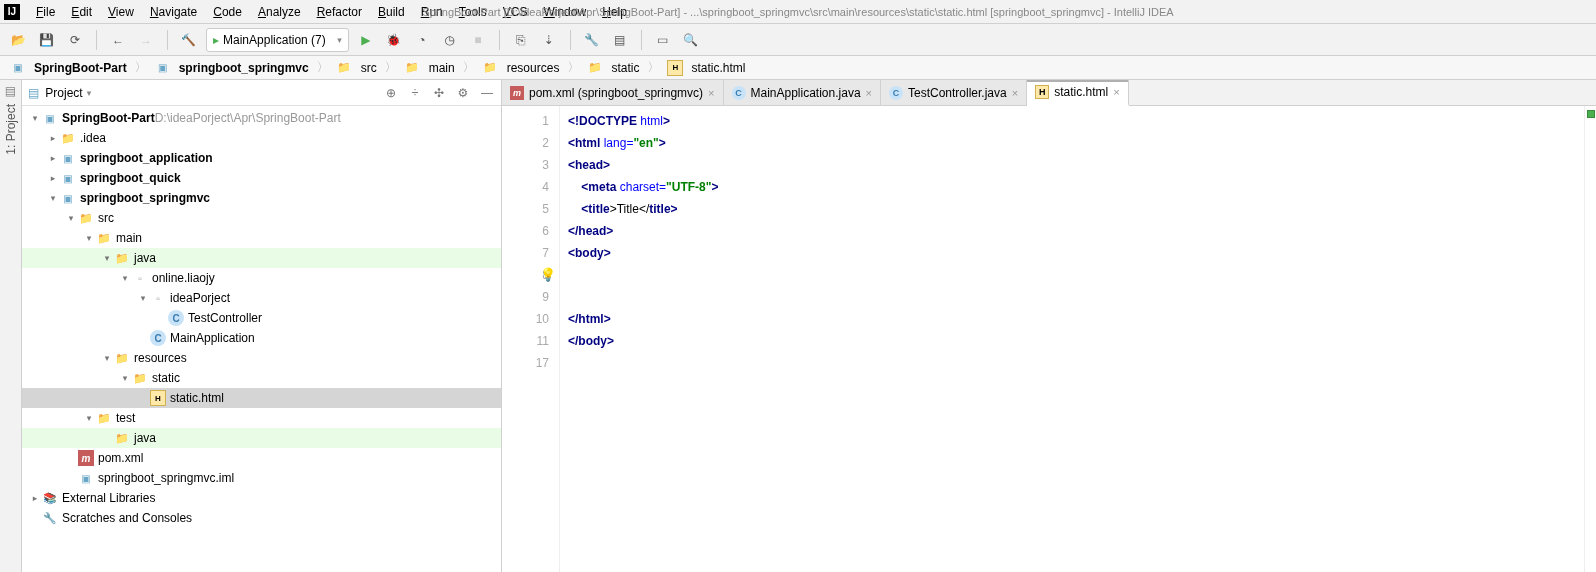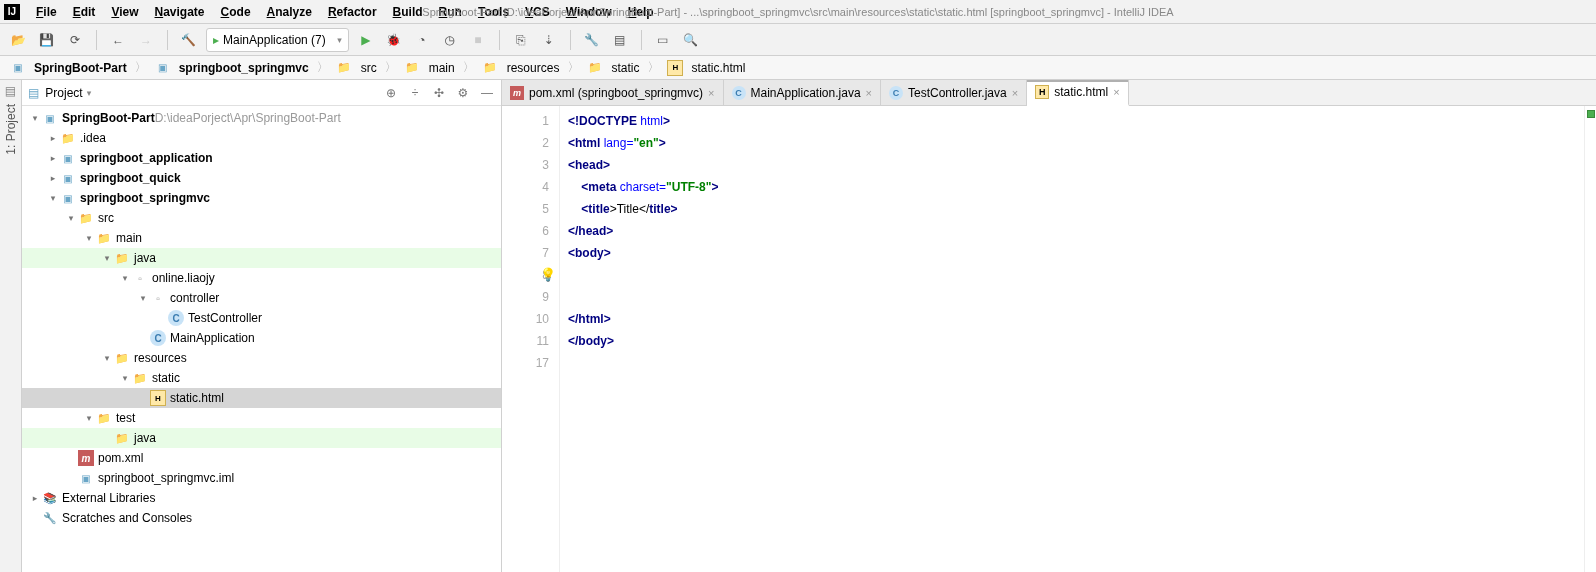--- a/index.html
+++ b/index.html
@@ -75,21 +75,21 @@
 .sel { background: #a6d2ff; }
 .bulb { position: absolute; left: -28px; color: #e8a33d; font-size: 13px; }
 .right-strip { width: 12px; background: #fff; border-left: 1px solid #eee; }
 .right-strip-mark { width: 8px; height: 8px; background: #4caf50; border: 1px solid #3a8a3a; margin: 4px auto; }
 </style>
 </head>
 <body>
 
 <div class="menubar">
   <div class="menu-logo">IJ</div>
-  <div id="menu-slot" style="display: flex; font-weight: bold;">
+  <div id="menu-slot" style="display: flex;">
       <div class="menu-item"><u>F</u>ile</div>
       <div class="menu-item"><u>E</u>dit</div>
       <div class="menu-item"><u>V</u>iew</div>
       <div class="menu-item"><u>N</u>avigate</div>
       <div class="menu-item"><u>C</u>ode</div>
       <div class="menu-item"><u>A</u>nalyze</div>
       <div class="menu-item"><u>R</u>efactor</div>
       <div class="menu-item"><u>B</u>uild</div>
       <div class="menu-item"><u>R</u>un</div>
       <div class="menu-item"><u>T</u>ools</div>
@@ -230,21 +230,21 @@
           <span class="tree-label">java</span>
         </div>
         <div class="tree-row" style="padding-left: 96px;">
           <span class="tree-arrow ">▾</span>
           <span class="tree-icon pkg-icon"></span>
           <span class="tree-label">online.liaojy</span>
         </div>
         <div class="tree-row" style="padding-left: 114px;">
           <span class="tree-arrow ">▾</span>
           <span class="tree-icon pkg-icon"></span>
-          <span class="tree-label">controller</span>
+          <span class="tree-label">ideaPorject</span>
         </div>
         <div class="tree-row" style="padding-left: 132px;">
           <span class="tree-arrow noarrow">▸</span>
           <span class="tree-icon java-icon">C</span>
           <span class="tree-label">TestController</span>
         </div>
         <div class="tree-row" style="padding-left: 114px;">
           <span class="tree-arrow noarrow">▸</span>
           <span class="tree-icon java-icon">C</span>
           <span class="tree-label">MainApplication</span>

